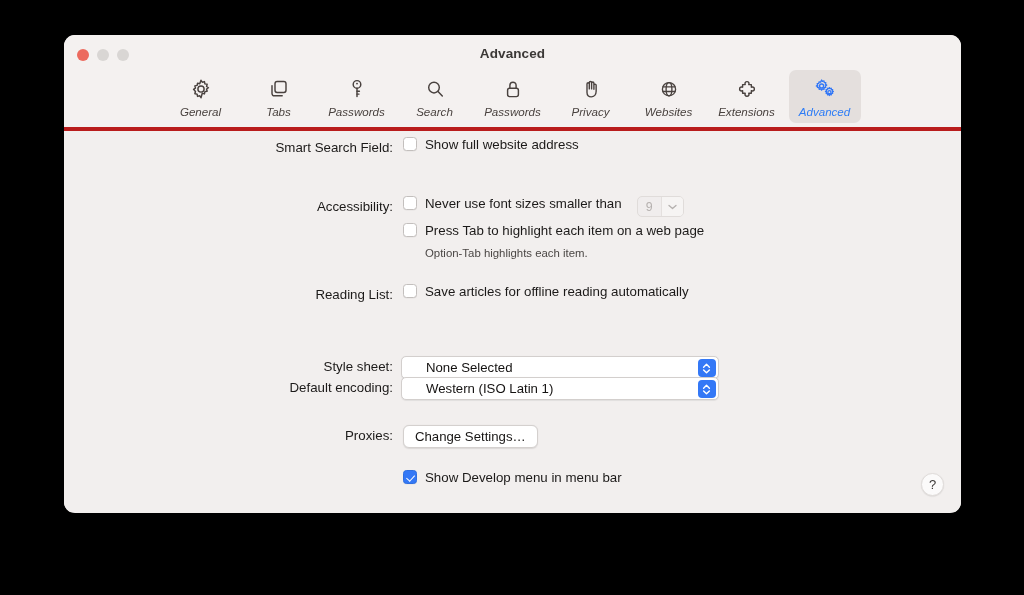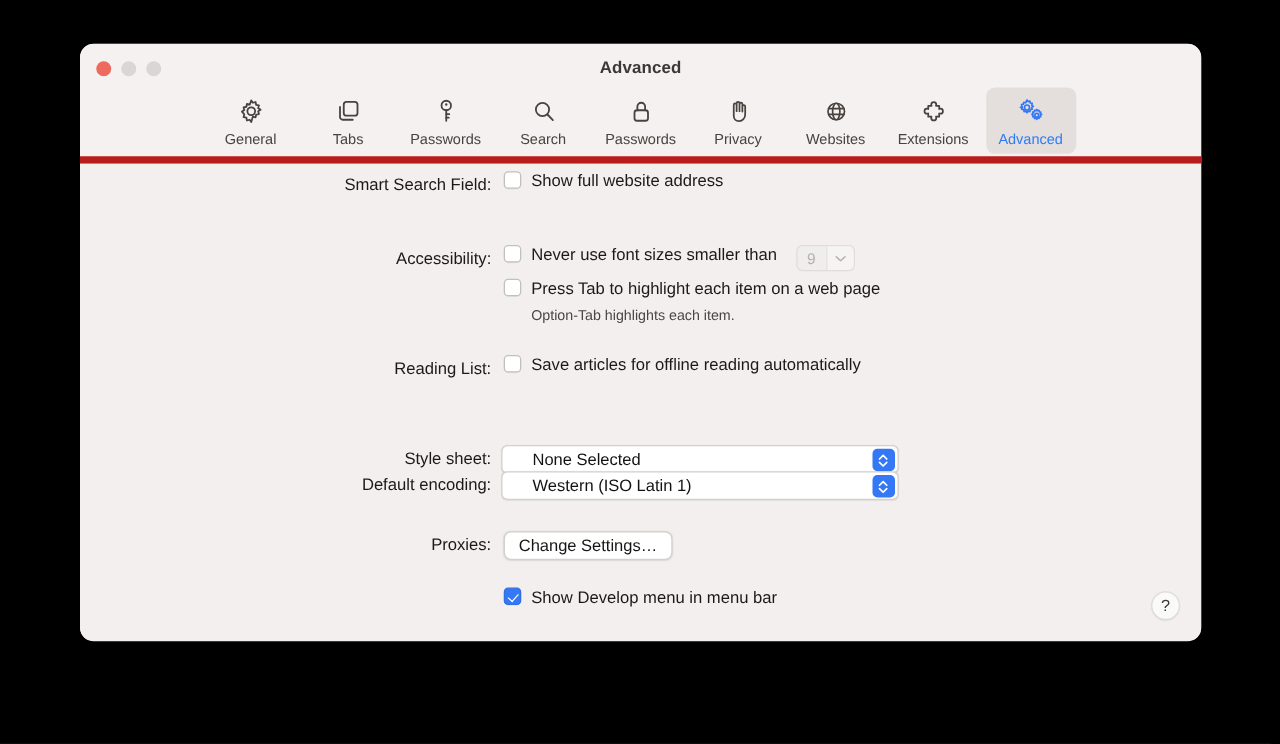--- a/index.html
+++ b/index.html
@@ -21,21 +21,21 @@
     border-radius: 11px;
     box-shadow: 0 10px 34px rgba(0,0,0,0.55);
     overflow: hidden;
   }
 
   
   #titlebar {
     position: relative;
     height: 96px;
     background: #f4f1f0;
-    border-bottom: 6px solid #b91c1c;
+    border-bottom: 4px solid #b91c1c;
   }
   #traffic { position: absolute; left: 13px; top: 14px; display: flex; gap: 8px; }
   .light { width: 12px; height: 12px; border-radius: 50%; }
   .light.close { background: #ec6a5e; }
   .light.min   { background: #d9d6d4; }
   .light.zoom  { background: #d9d6d4; }
 
   #title {
     position: absolute; left: 0; right: 0; top: 11px;
     text-align: center;
@@ -66,20 +66,21 @@
     cursor: default;
   }
   .tab.selected { background: #e4dfdd; }
   .tab .glyph { height: 27px; display: flex; align-items: center; justify-content: center; }
   .tab .glyph svg { display: block; }
   .tab .tlabel {
     font-size: 11.6px;
     color: #49423f;
     white-space: nowrap;
     line-height: 13px;
+    font-style: italic;
   }
   .tab.selected .tlabel { color: #2d7cf6; }
 
   
   #content { position: relative; height: 381px; background: #f2efee; }
 
   
   .formrow { position: absolute; left: 0; width: 100%; height: 22px; }
   .formrow > .lab {
     position: absolute; left: 0; width: 329px; text-align: right;

